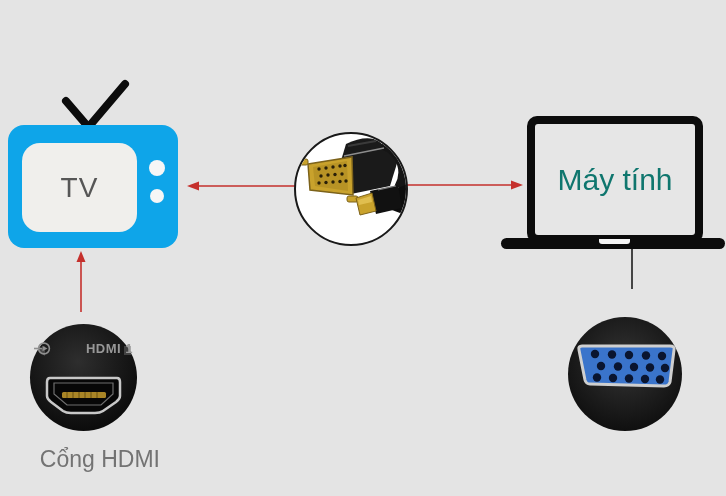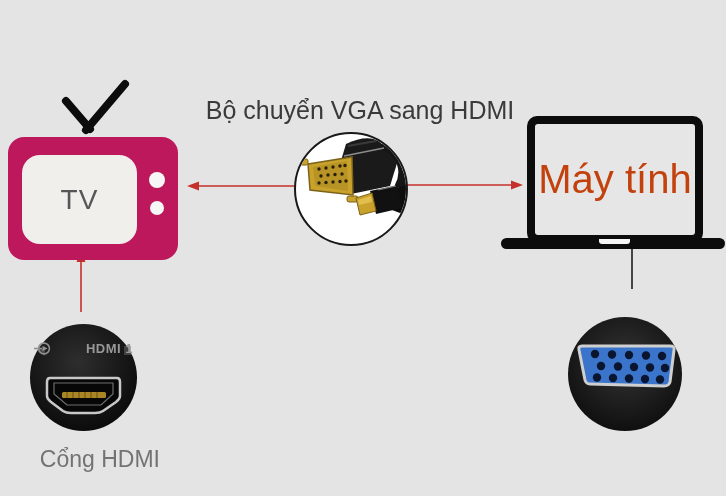--- a/index.html
+++ b/index.html
@@ -2,38 +2,38 @@
 <html><head>
 <meta charset="utf-8">
 <style>
   html,body{margin:0;padding:0;}
   body{font-family:"Liberation Sans","DejaVu Sans",sans-serif;background:#bfbfbf;}
   #stage{position:relative;width:726px;height:496px;background:#e4e4e4;overflow:hidden;}
   .abs{position:absolute;}
   
   #overlay{position:absolute;left:0;top:0;width:726px;height:496px;z-index:1;}
   
-  .tv-body{left:8px;top:137px;width:170px;height:123px;background:#be185d;border-radius:16px;z-index:2;}
+  .tv-body{left:8px;top:125px;width:170px;height:123px;background:#0ea5e9;border-radius:16px;z-index:2;}
   .tv-screen{left:14px;top:18px;width:115px;height:89px;background:#f0efec;border-radius:18px;
              display:flex;align-items:center;justify-content:center;}
   .tv-label{font-size:28px;font-weight:300;color:#565656;letter-spacing:1px;}
   .knob{background:#f6f6f6;border-radius:50%;}
   .knob1{left:141px;top:35px;width:16px;height:16px;}
   .knob2{left:142px;top:64px;width:14px;height:14px;}
   
   .diagram-title{left:198px;top:96px;width:324px;text-align:center;font-size:25px;line-height:28px;
                  font-weight:300;color:#3a3a3a;z-index:2;}
   
   .converter{left:294px;top:132px;width:114px;height:114px;box-sizing:border-box;background:#fff;
              border:2px solid #191919;border-radius:50%;overflow:hidden;z-index:2;}
   
   .laptop-screen{left:527px;top:116px;width:176px;height:127px;background:#0c0c0c;border-radius:10px;z-index:2;}
   .laptop-inner{left:8px;top:8px;width:160px;height:111px;background:#e6e6e6;border-radius:3px;
                 display:flex;align-items:center;justify-content:center;}
-  .computer-label{font-size:40px;font-weight:300;color:#c2410c;}
+  .computer-label{font-size:30px;font-weight:300;color:#0f766e;}
   .laptop-base{left:501px;top:238px;width:224px;height:11px;background:#0c0c0c;border-radius:6px;z-index:2;}
   .laptop-notch{left:599px;top:239px;width:31px;height:5px;background:#f5f5f5;border-radius:0 0 3px 3px;z-index:3;}
   
   .hdmi-circle{left:30px;top:324px;width:107px;height:107px;border-radius:50%;z-index:2;
                background:radial-gradient(circle at 45% 35%, #2e2e2e, #0c0c0c 75%);}
   .hdmi-label-row{left:0;top:17px;width:107px;display:flex;align-items:center;justify-content:center;gap:3px;}
   .hdmi-port-label{font-size:13px;font-weight:bold;color:#989898;letter-spacing:.5px;margin-left:32px;}
   .mark-l{left:8px;top:22px;width:0;height:0;border-top:5px solid transparent;border-bottom:5px solid transparent;
           border-right:7px solid #6e6e6e;opacity:.55;}
   .mark-r{left:94px;top:22px;width:7px;height:9px;background:#6e6e6e;opacity:.5;}
@@ -76,21 +76,20 @@
   </svg>
 
   <div class="abs tv-body">
     <div class="abs tv-screen">
       <span class="tv-label">TV</span>
     </div>
     <div class="abs knob knob1"></div>
     <div class="abs knob knob2"></div>
   </div>
 
-  <div class="abs diagram-title">Bộ chuyển VGA sang HDMI</div>
 
   <div class="abs converter">
     <svg width="110" height="110" viewBox="0 0 110 110">
 
       <path d="M 44,30 L 50,10 Q 68,1 82,6 L 102,26 L 94,52 L 55,60 Z" fill="#1a1a1a"></path>
       <path d="M 86,10 C 107,18 112,38 103,54" stroke="#151515" stroke-width="10" fill="none"></path>
       <path d="M 52,12 L 80,7" stroke="#3a3a3a" stroke-width="2" fill="none"></path>
       <path d="M 48,22 L 88,14" stroke="#fff" stroke-width="1.4" opacity="0.5" fill="none"></path>
 
       <polygon points="92,58 112,50 112,82 96,76" fill="#0d0d0d"></polygon>

